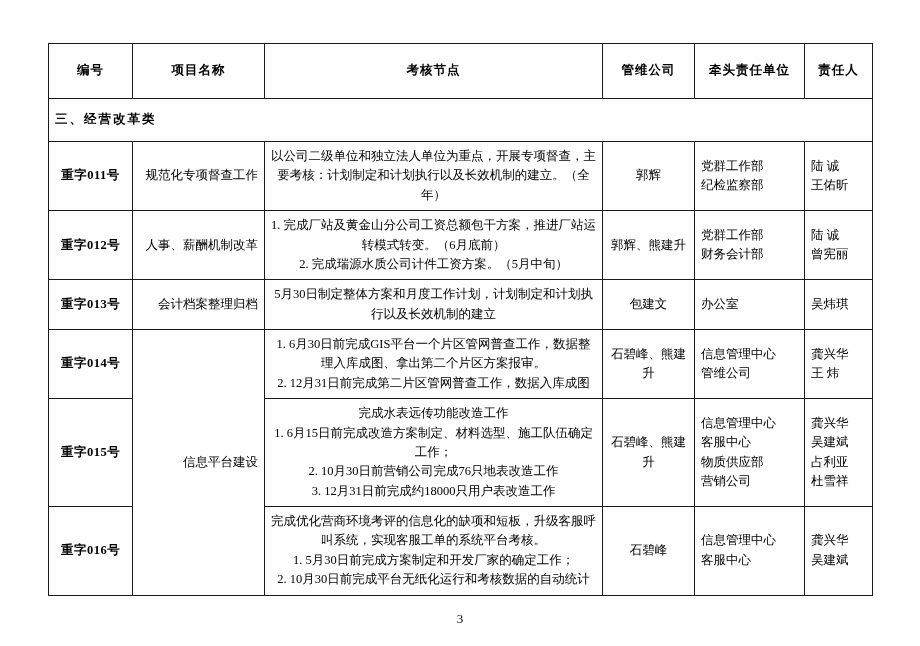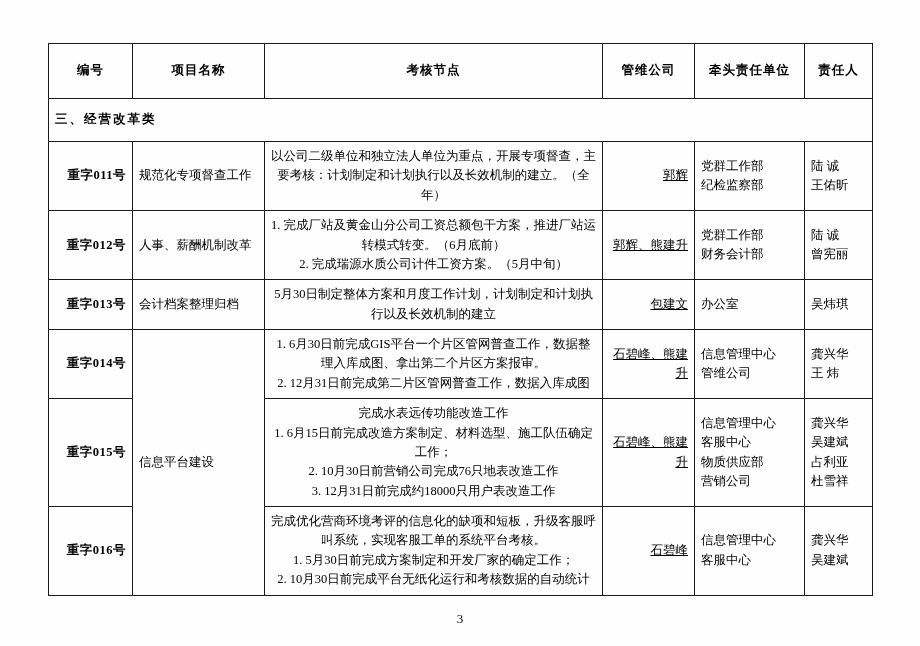--- a/index.html
+++ b/index.html
@@ -56,39 +56,38 @@
     letter-spacing: 1px;
   }
   .section-row td {
     text-align: left;
     font-weight: bold;
     font-size: 15px;
     height: 32px;
     letter-spacing: 2px;
   }
   .cell-code {
-    text-align: right;
+    text-align: center;
     font-weight: bold;
     font-size: 14px;
     letter-spacing: 0.5px;
   }
   .cell-name {
-    text-align: left;
+    text-align: right;
     font-size: 12.5px;
     margin-top: 44px;
   }
   .cell-node {
     text-align: center;
     font-size: 12.5px;
     white-space: pre-line;
   }
   .cell-lead {
-    text-align: right;
-    font-size: 12.5px;
-    text-decoration: underline;
+    text-align: center;
+    font-size: 12.5px;
   }
   .cell-unit {
     font-size: 12.5px;
     white-space: pre-line;
     line-height: 1.5;
     margin-top: 24px;
   }
   .cell-pers {
     text-align: left;
     font-size: 12.5px;

